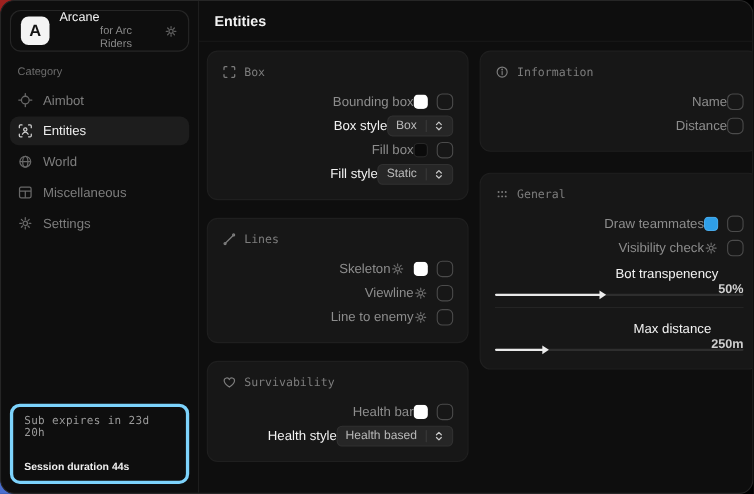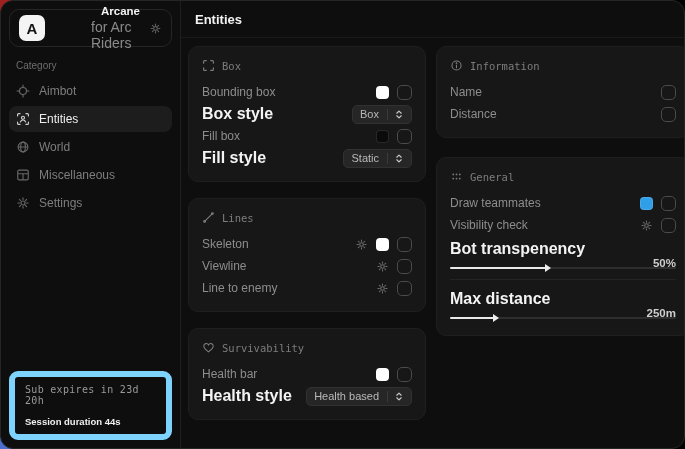--- a/index.html
+++ b/index.html
@@ -10,53 +10,53 @@
   .corner-red  { position:absolute; left:0; top:0; width:26px; height:20px; background:#9e211f; }
   .corner-blue { position:absolute; left:0; bottom:0; width:18px; height:16px; background:#4a6fd0; }
 
   .window { position:absolute; inset:0; background:#0e0e0e; border:1px solid #262626; border-radius:13px; overflow:hidden; display:flex; }
 
   
   .sidebar { width:180px; flex:0 0 180px; border-right:1px solid #1e1e1e; position:relative; padding:8px; }
   .brand-card { display:flex; align-items:center; gap:9px; border:1px solid #262626; border-radius:10px; padding:6px 9px; height:38px; }
   .brand-logo { width:26px; height:26px; border-radius:7px; background:#f4f4f4; color:#141414; display:flex; align-items:center; justify-content:center; font-weight:700; font-size:15px; flex:0 0 26px; }
   .brand-text { flex:1; min-width:0; line-height:1.15; }
-  .brand-name { font-size:11.5px; font-weight:700; color:#f2f2f2;text-align:right; }
-  .brand-sub  { font-size:14px; color:#8a8a8a;padding-left:37px; }
+  .brand-name { font-size:11.5px; font-weight:400; color:#f2f2f2; }
+  .brand-sub  { font-size:10px; color:#8a8a8a;padding-left:37px; }
   .brand-gear { color:#5d5d5d; display:flex; }
 
   .category-label { margin:13px 7px 7px; font-size:10px; color:#6d6d6d; }
 
   .nav { display:flex; flex-direction:column; gap:2px; }
   .nav-item { display:flex; align-items:center; gap:9px; height:26px; padding:0 7px; border-radius:8px; color:#7e7e7e; font-size:12px; cursor:default; }
   .nav-item .nico { display:flex; color:#686868; }
   .nav-item.active { background:#1d1d1d; color:#ededed; }
   .nav-item.active .nico { color:#d0d0d0; }
 
-  .status-card { position:absolute; left:8px; right:8px; bottom:8px; border:6px solid #7dd3fc; border-radius:9px; padding:7px 10px; }
+  .status-card { position:absolute; left:8px; right:8px; bottom:8px; border:3px solid #7dd3fc; border-radius:9px; padding:7px 10px; }
   .status-expiry { font-family:"DejaVu Sans Mono",monospace; font-size:10px; color:#9a9a9a; letter-spacing:.3px; }
-  .status-session { margin-top:10px; font-size:9.5px; font-weight:700; color:#f0f0f0; }
+  .status-session { margin-top:20px; font-size:9.5px; font-weight:700; color:#f0f0f0; }
 
   
   .main { flex:1; display:flex; flex-direction:column; }
   .main-header { height:37px; display:flex; align-items:center; padding:0 14px; border-bottom:1px solid #1a1a1a; }
   .main-title { font-size:13px; font-weight:700; color:#f3f3f3; }
 
   .content { flex:1; display:flex; gap:10px; padding:8px 7px 8px 7px; }
   .col { display:flex; flex-direction:column; }
   .col-left  { width:238px; gap:16px; }
   .col-right { width:254px; gap:19px; }
 
   .card { background:#171717; border:1px solid #1f1f1f; border-radius:10px; padding:10px 13px 12px; }
   .sec-head { display:flex; align-items:center; gap:7px; color:#7d7d7d; font-family:"DejaVu Sans Mono",monospace; font-size:10.5px; margin:2px 0 9px; }
   .sec-head .sico { display:flex; color:#7d7d7d; }
 
-  .row { display:flex; align-items:center; justify-content:space-between; height:22px; }
+  .row { display:flex; align-items:center; justify-content:flex-end; height:22px; }
   .lbl-dim    { font-size:12px; font-weight:500; color:#8d8d8d; }
-  .lbl-bright { font-size:16px; font-weight:700; color:#f3f3f3; }
+  .lbl-bright { font-size:12px; font-weight:400; color:#f3f3f3; }
   .controls { display:flex; align-items:center; gap:8px; }
 
   .swatch { width:13px; height:13px; border-radius:4px; border:1px solid rgba(255,255,255,.12); }
   .checkbox { width:15px; height:15px; border:1.5px solid #4b4b4b; border-radius:5px; background:transparent; }
   .rgear { display:flex; color:#6f6f6f; }
 
   .dd-btn { display:flex; align-items:center; gap:8px; background:#262626; border:1px solid #313131; border-radius:5px; padding:2px 7px; height:19px; color:#b9b9b9; font-size:11px; }
   .dd-btn .ddico { display:flex; color:#c9c9c9; border-left:1px solid #3a3a3a; padding-left:6px; }
 
   .slider-group { margin-top:2px; }

